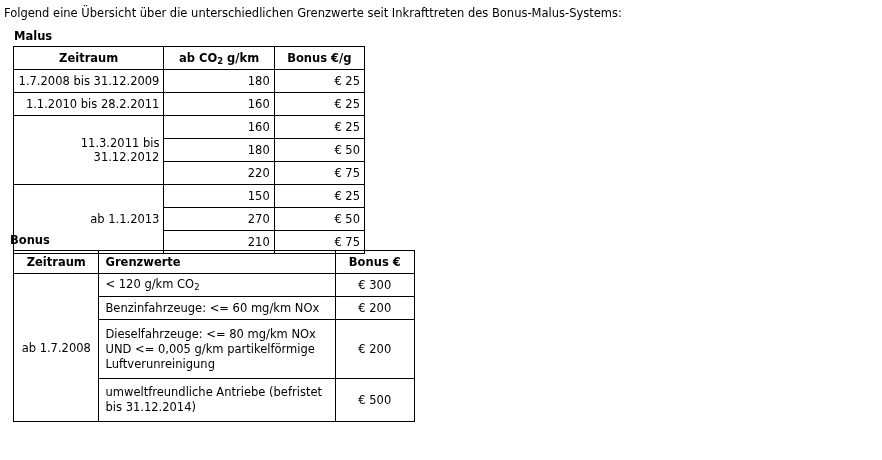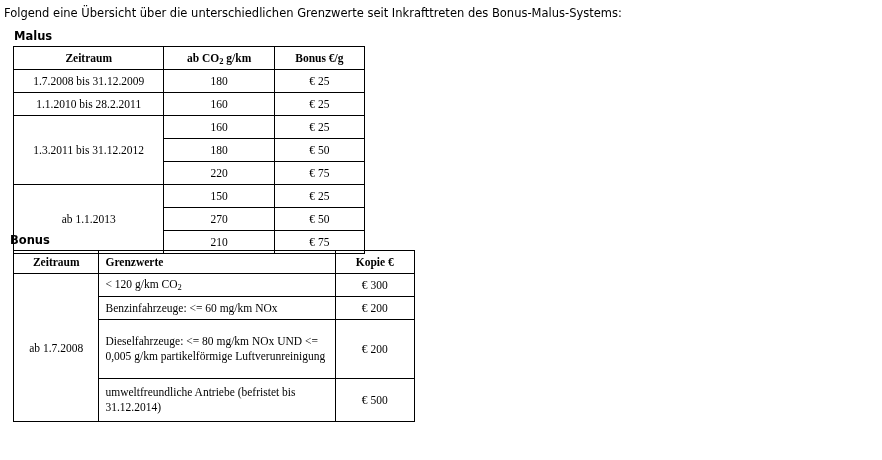--- a/index.html
+++ b/index.html
@@ -41,21 +41,20 @@
     top: 29px;
   }
   #bonus-title {
     position: absolute;
     left: 10px;
     top: 233px;
   }
   table {
     border-collapse: collapse;
     table-layout: fixed;
-    font-family: Liberation Serif, serif;
   }
   table td, table th {
     border: 1px solid #000000;
     font-size: 11.5px;
     font-weight: normal;
     padding: 2px 4px;
     vertical-align: middle;
   }
   
   #malus-table {
@@ -63,21 +62,21 @@
     left: 13px;
     top: 46px;
     width: 352px;
   }
   #malus-table th {
     text-align: center;
     font-weight: bold;
     height: 18px;
   }
   #malus-table td {
-    text-align: center;
+    text-align: right;
     height: 18px;
   }
   #malus-table .col-zeitraum { width: 150px; }
   #malus-table .col-co2 { width: 110px; }
   #malus-table .col-malus { width: 90px; }
   #malus-table sub {
     font-size: 8.5px;
     vertical-align: baseline;
     position: relative;
     top: 2px;
@@ -159,21 +158,21 @@
         <td>1.7.2008 bis 31.12.2009</td>
         <td>180</td>
         <td>€ 25</td>
       </tr>
       <tr>
         <td>1.1.2010 bis 28.2.2011</td>
         <td>160</td>
         <td>€ 25</td>
       </tr>
       <tr>
-        <td rowspan="3">1.3.2011 bis 31.12.2012</td>
+        <td rowspan="3">11.3.2011 bis 31.12.2012</td>
         <td>160</td>
         <td>€ 25</td>
       </tr>
       <tr>
         <td>180</td>
         <td>€ 50</td>
       </tr>
       <tr>
         <td>220</td>
         <td>€ 75</td>
@@ -199,21 +198,21 @@
   <table id="bonus-table">
     <colgroup>
       <col class="col-zeitraum">
       <col class="col-grenzwerte">
       <col class="col-bonus">
     </colgroup>
     <thead>
       <tr>
         <th class="col-zeitraum">Zeitraum</th>
         <th class="col-grenzwerte" style="">Grenzwerte</th>
-        <th class="col-bonus">Kopie €</th>
+        <th class="col-bonus">Bonus €</th>
       </tr>
     </thead>
     <tbody>
       <tr>
         <td class="col-zeitraum" rowspan="4">ab 1.7.2008</td>
         <td class="col-grenzwerte"><span>&lt; 120 g/km CO</span><sub>2</sub></td>
         <td class="col-bonus">€ 300</td>
       </tr>
       <tr>
         <td class="col-grenzwerte">Benzinfahrzeuge: &lt;= 60 mg/km NOx</td>

